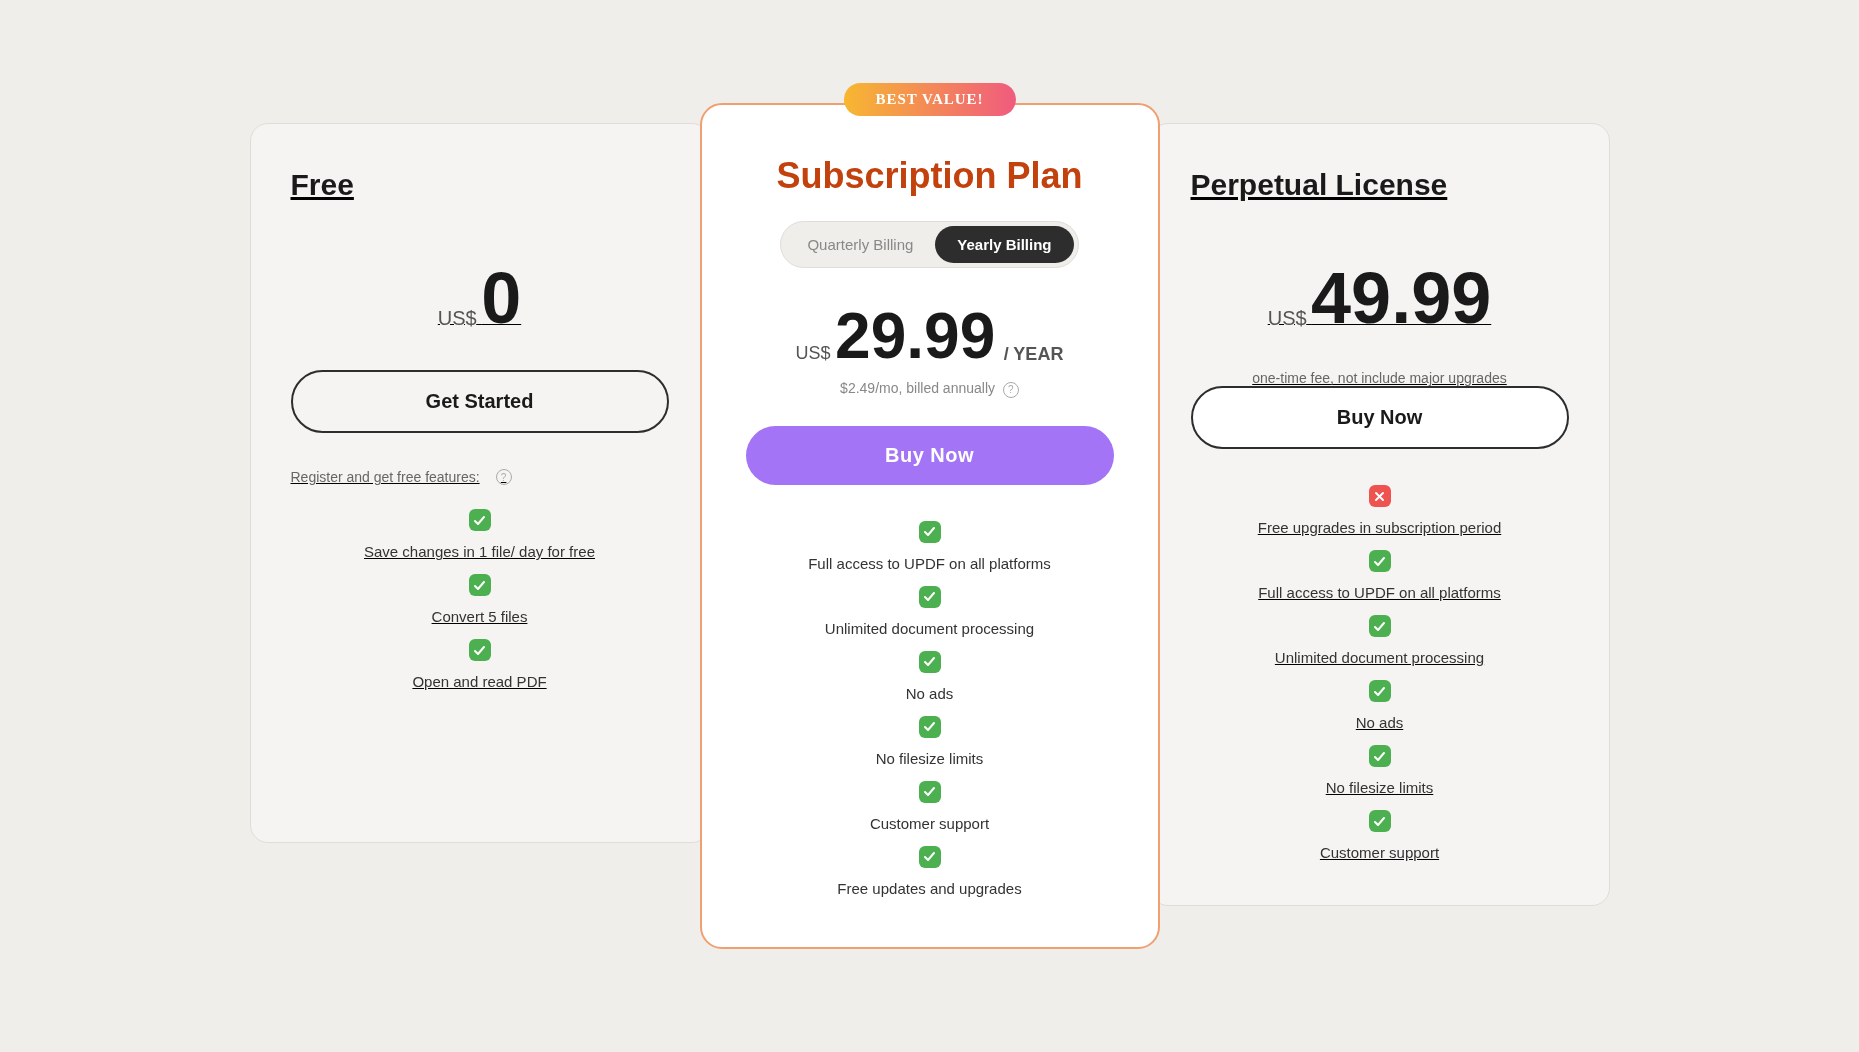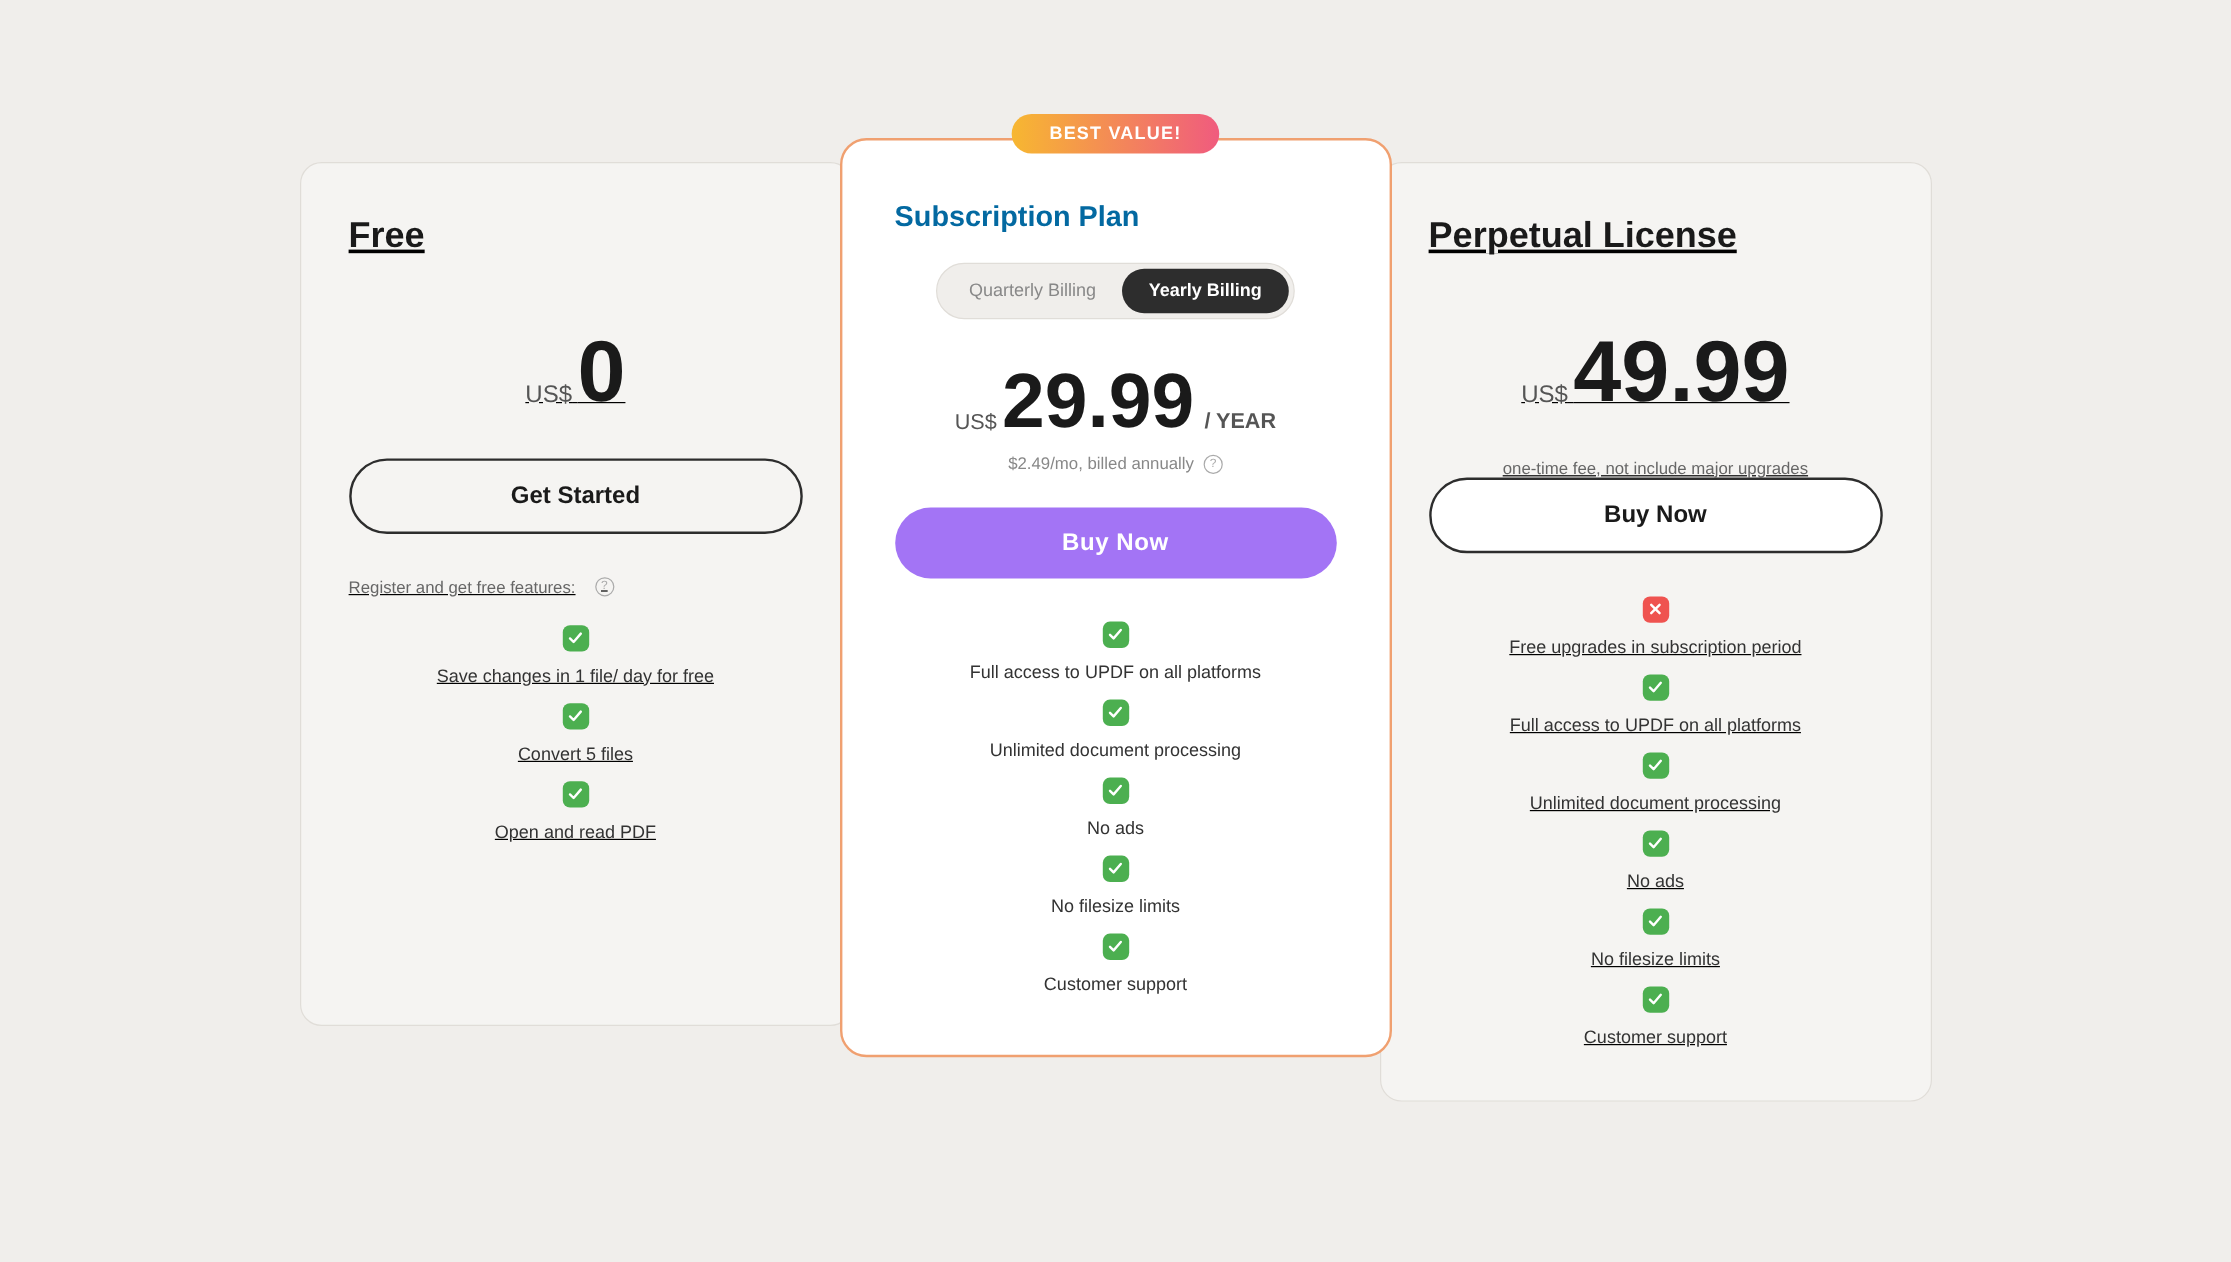--- a/index.html
+++ b/index.html
@@ -52,33 +52,35 @@
       left: 50%;
       transform: translateX(-50%);
       background: linear-gradient(90deg, #f7b731, #f05b7e);
       color: #fff;
       font-weight: 800;
       font-size: 15px;
       letter-spacing: 1px;
       padding: 8px 32px;
       border-radius: 30px;
       white-space: nowrap;
+      font-family: Liberation Serif, serif;
     }
 
     .card-title {
       font-size: 30px;
       font-weight: 700;
       color: #1a1a1a;
       margin-bottom: 32px;
     }
     .card-middle .card-title {
-      font-size: 24px;
+      font-size: 36px;
       font-weight: 600;
-      color: #0369a1;
+      color: #c2410c;
       margin-bottom: 24px;
+      text-align: center;
     }
 
     
     .billing-toggle {
       display: flex;
       background: #f0eeeb;
       border-radius: 30px;
       padding: 4px;
       margin: 0 auto 36px auto;
       width: fit-content;
@@ -353,20 +355,28 @@
         <span>No filesize limits</span>
       </li>
       <li class="feature-item">
         <span class="check-icon">
           <svg viewBox="0 0 13 13" fill="none">
               <polyline points="2,7 5,10 11,3" stroke="white" stroke-width="2" stroke-linecap="round" stroke-linejoin="round"></polyline>
             </svg>
         </span>
         <span>Customer support</span>
       </li>
+      <li class="feature-item">
+        <span class="check-icon">
+          <svg viewBox="0 0 13 13" fill="none">
+              <polyline points="2,7 5,10 11,3" stroke="white" stroke-width="2" stroke-linecap="round" stroke-linejoin="round"></polyline>
+            </svg>
+        </span>
+        <span>Free updates and upgrades</span>
+      </li>
     </ul>
   </div>
 
   <div class="card">
     <div class="card-title">Perpetual License</div>
     <div class="free-price">
       <span class="price-currency">US$</span>
       <span class="price-amount">49.99</span>
     </div>
     <div class="price-note">one-time fee, not include major upgrades</div>

